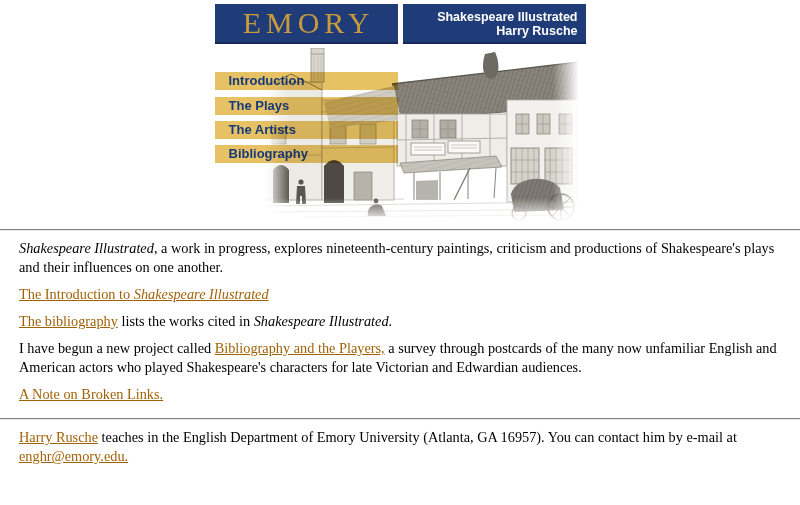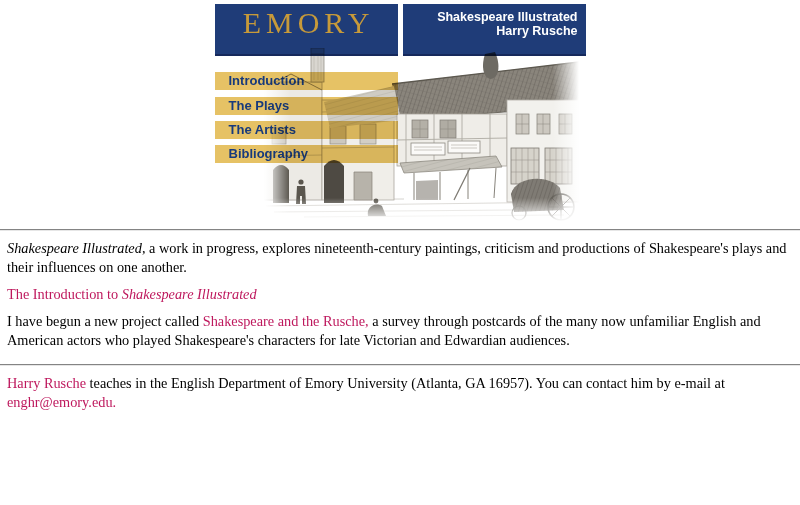--- a/index.html
+++ b/index.html
@@ -5,21 +5,21 @@
   html,body { margin:0; padding:0; }
   body {
     width:800px; height:505px; background:#ffffff; color:#000;
     font-family:"Liberation Serif", serif; font-size:14.3px; overflow:hidden;
   }
 
   
   .banner { position:relative; width:371px; height:218px; margin:4px auto 0; }
   .header-row { display:flex; gap:5px; }
   .navy-box {
-    background:#1f3c78; height:52px; box-sizing:border-box;
+    background:#1f3c78; height:40px; box-sizing:border-box;
     border-bottom:2px solid #16295c;
   }
   .emory-box { width:183px; text-align:center; }
   .emory-wordmark {
     font-family:"Liberation Serif", serif; font-size:30px; line-height:37px;
     color:#c79a3a; letter-spacing:5px; text-indent:5px; display:block;
   }
   .title-box {
     flex:1; text-align:right; padding:6px 8px 0 0;
     color:#ffffff; font-family:"Liberation Sans", sans-serif;
@@ -41,22 +41,22 @@
   }
   #nav-0 { top:68px; } #nav-1 { top:93px; } #nav-2 { top:117px; } #nav-3 { top:141px; }
 
   
   .content { padding:0 7px; }
   hr {
     border:none; height:0; margin:7px -7px 3px;
     border-top:1px solid #848484; border-bottom:1px solid #e6e6e6;
   }
   hr.sep-footer { margin-top:14px; }
-  p { margin:8px 0; line-height:19px; }
-  a { color:#be185d; cursor:pointer;text-align:center; }
+  p { margin:8px 12px; line-height:19px; }
+  a { color:#a16207; text-decoration:underline; cursor:pointer;text-align:center; }
   i { font-style:italic; }
 </style>
 </head>
 <body>
 
 <div class="banner">
   <div class="header-row">
     <div class="navy-box emory-box">
       <span class="emory-wordmark">EMORY</span>
     </div>
@@ -247,21 +247,23 @@
 
 <div class="content">
   <hr>
 
   <p><i>Shakespeare Illustrated</i><span>, a work in progress, explores nineteenth-century paintings, criticism and productions of Shakespeare's plays and their influences on one another.</span></p>
 
   <p><a><span>The Introduction to </span><i>Shakespeare Illustrated</i></a></p>
 
 
 
-
-  <p><span>I have begun a new project called </span><a>Shakespeare and the Rusche,</a><span> a survey through postcards of the many now unfamiliar English and American actors who played Shakespeare's characters for late Victorian and Edwardian audiences.</span></p>
-
+  <p><a>The bibliography</a><span> lists the works cited in </span><i>Shakespeare Illustrated</i><span>.</span></p>
+
+  <p><span>I have begun a new project called </span><a>Bibliography and the Players,</a><span> a survey through postcards of the many now unfamiliar English and American actors who played Shakespeare's characters for late Victorian and Edwardian audiences.</span></p>
+
+  <p><a>A Note on Broken Links.</a></p>
 
   <hr class="sep-footer">
 
   <p><a>Harry Rusche</a><span> teaches in the English Department of Emory University (Atlanta, GA 16957). You can contact him by e-mail at </span><a>enghr@emory.edu.</a></p>
 
 </div>
 
 </body></html>

